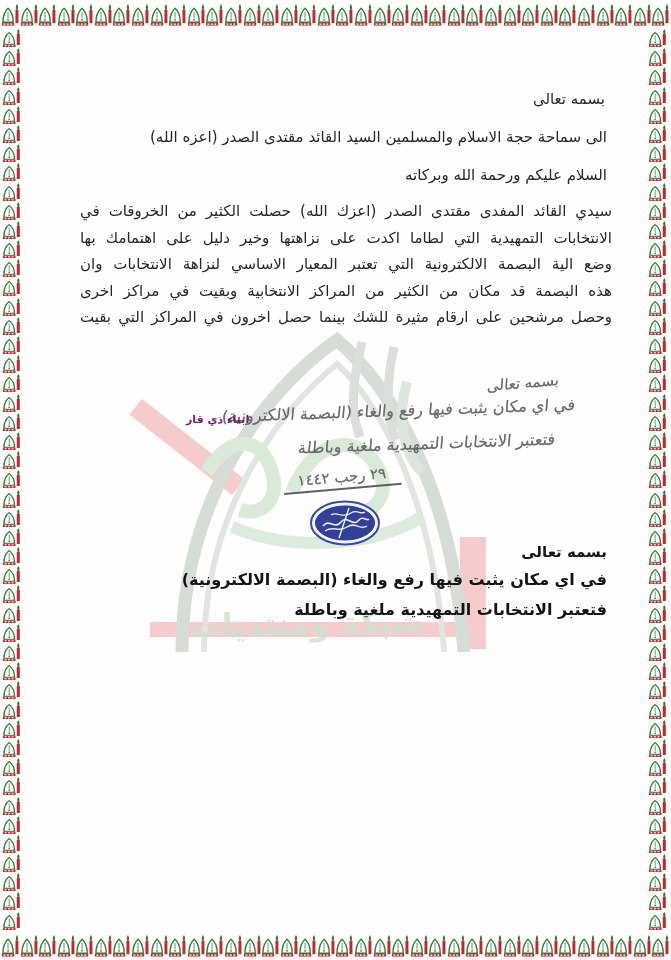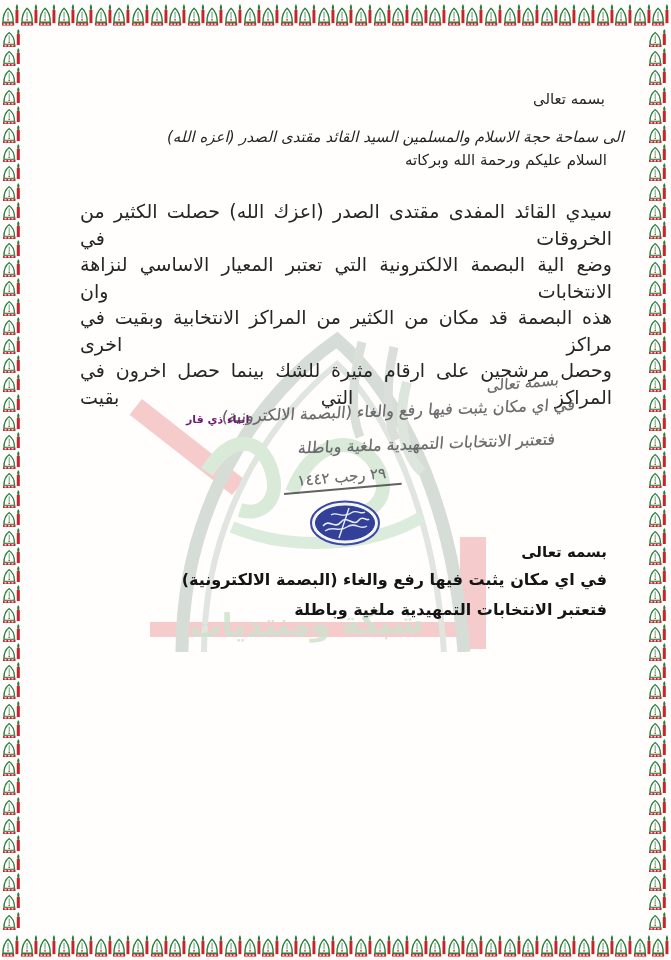--- a/index.html
+++ b/index.html
@@ -5,24 +5,24 @@
   html,body{margin:0;padding:0;background:#ffffff;}
   #page{position:relative;width:671px;height:960px;background:#fffefc;overflow:hidden;
         font-family:"DejaVu Sans",sans-serif;}
   .strip{position:absolute;display:flex;overflow:hidden;z-index:3;}
   #b-top{left:1px;top:4px;width:669px;height:24px;}
   #b-bottom{left:1px;top:935px;width:669px;height:24px;}
   #b-left{left:2px;top:29px;width:19px;height:905px;flex-direction:column;}
   #b-right{left:648px;top:29px;width:20px;height:905px;flex-direction:column;}
   .txt{position:absolute;direction:rtl;unicode-bidi:embed;color:#262626;z-index:2;}
   .basmala{font-size:15px;}
-  #salutation{top:128px;right:47px;font-size:15px;font-style:italic;}
-  #greeting{top:151px;right:64px;font-size:15px;}
+  #salutation{top:128px;right:64px;font-size:15px;}
+  #greeting{top:166px;right:64px;font-size:15px;}
   #basmala-top{top:90px;right:66px;}
-  #body-par{top:198px;right:59px;left:80px;font-size:19px;line-height:26.5px;}
+  #body-par{top:198px;right:59px;left:80px;font-size:15px;line-height:26.5px;}
   #body-par .ln{text-align:justify;text-align-last:justify;}
   #body-par .ln-last{text-align-last:right;padding-right:82px;}
   .hw{color:#59595b;opacity:.88;transform:rotate(-2deg) skewX(-7deg);
       text-shadow:0 0 .7px #8a8a8a;letter-spacing:.5px;}
   #hw-basmala{top:374px;right:112px;font-size:15px;transform:rotate(-5deg) skewX(-8deg);}
   #hw-line1{top:401px;right:96px;font-size:16px;}
   #hw-line2{top:434px;right:116px;font-size:16px;}
   #hw-date{top:468px;left:283px;width:118px;text-align:center;font-size:15px;
            border-bottom:2px solid #4c4c4e;padding-bottom:2px;transform:rotate(-5deg);}
   #sender{top:413px;left:186px;font-size:11px;font-weight:bold;color:#701a75;}
@@ -1887,20 +1887,21 @@
     <path d="M295,60 C285,95 290,130 310,150" fill="none" stroke="#dde6dd" stroke-width="10"></path>
     <text x="195" y="313" text-anchor="middle" font-size="32" font-weight="bold" fill="#cfe2cf" opacity="0.85" transform="rotate(-1 195 313)">شبكة ومنتديات</text>
   </svg>
 
   <div class="txt basmala" id="basmala-top">بسمه تعالى</div>
   <div class="txt" id="salutation">الى سماحة حجة الاسلام والمسلمين السيد القائد مقتدى الصدر (اعزه الله)</div>
   <div class="txt" id="greeting">السلام عليكم ورحمة الله وبركاته</div>
 
   <div class="txt" id="body-par">
     <div class="ln">سيدي القائد المفدى مقتدى الصدر (اعزك الله) حصلت الكثير من الخروقات في</div>
+    <div class="ln">الانتخابات التمهيدية التي لطاما اكدت على نزاهتها وخير دليل على اهتمامك بها</div>
     <div class="ln">وضع الية البصمة الالكترونية التي تعتبر المعيار الاساسي لنزاهة الانتخابات وان</div>
     <div class="ln">هذه البصمة قد مكان من الكثير من المراكز الانتخابية وبقيت في مراكز اخرى</div>
     <div class="ln">وحصل مرشحين على ارقام مثيرة للشك بينما حصل اخرون في المراكز التي بقيت</div>
   </div>
 
   <div class="txt hw" id="hw-basmala">بسمه تعالى</div>
   <div class="txt hw" id="hw-line1">في اي مكان يثبت فيها رفع والغاء (البصمة الالكترونية)</div>
   <div class="txt hw" id="hw-line2">فتعتبر الانتخابات التمهيدية ملغية وباطلة</div>
   <div class="txt hw" id="hw-date">٢٩ رجب ١٤٤٢</div>
 

